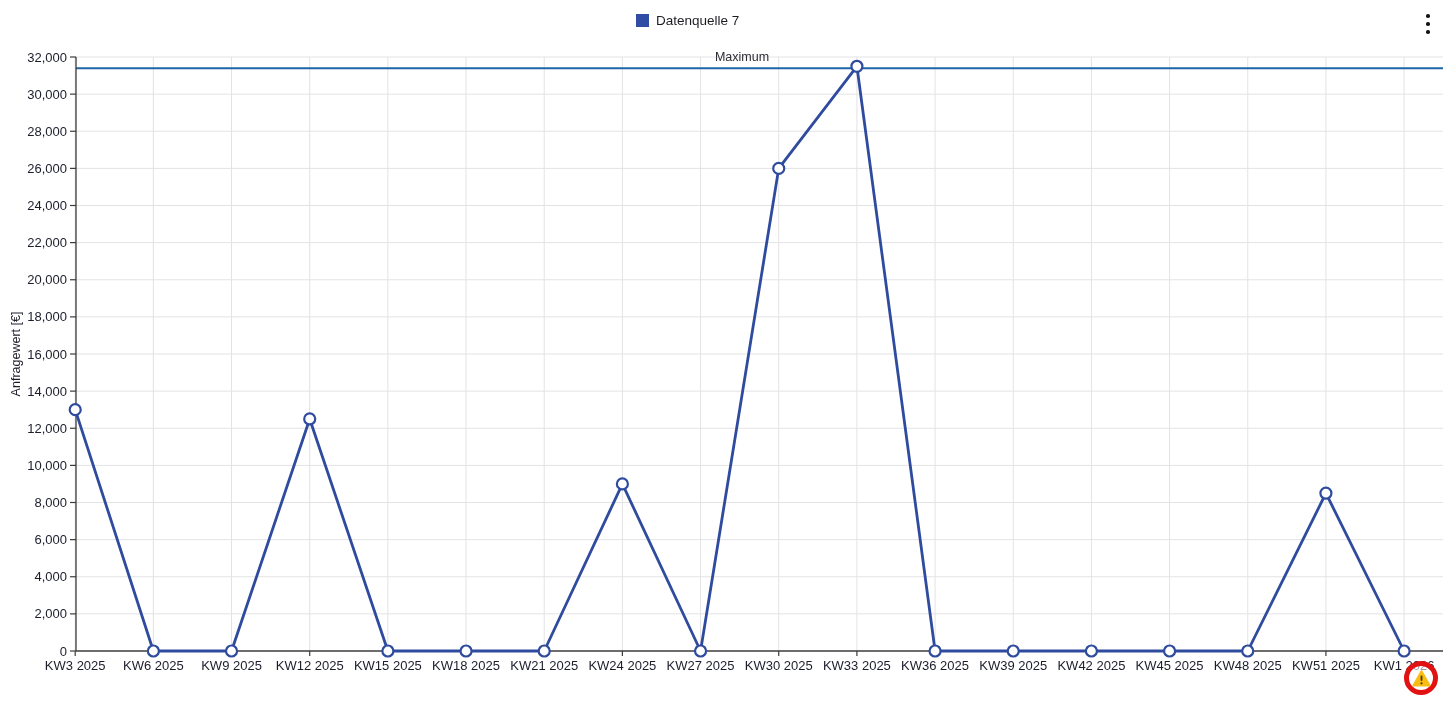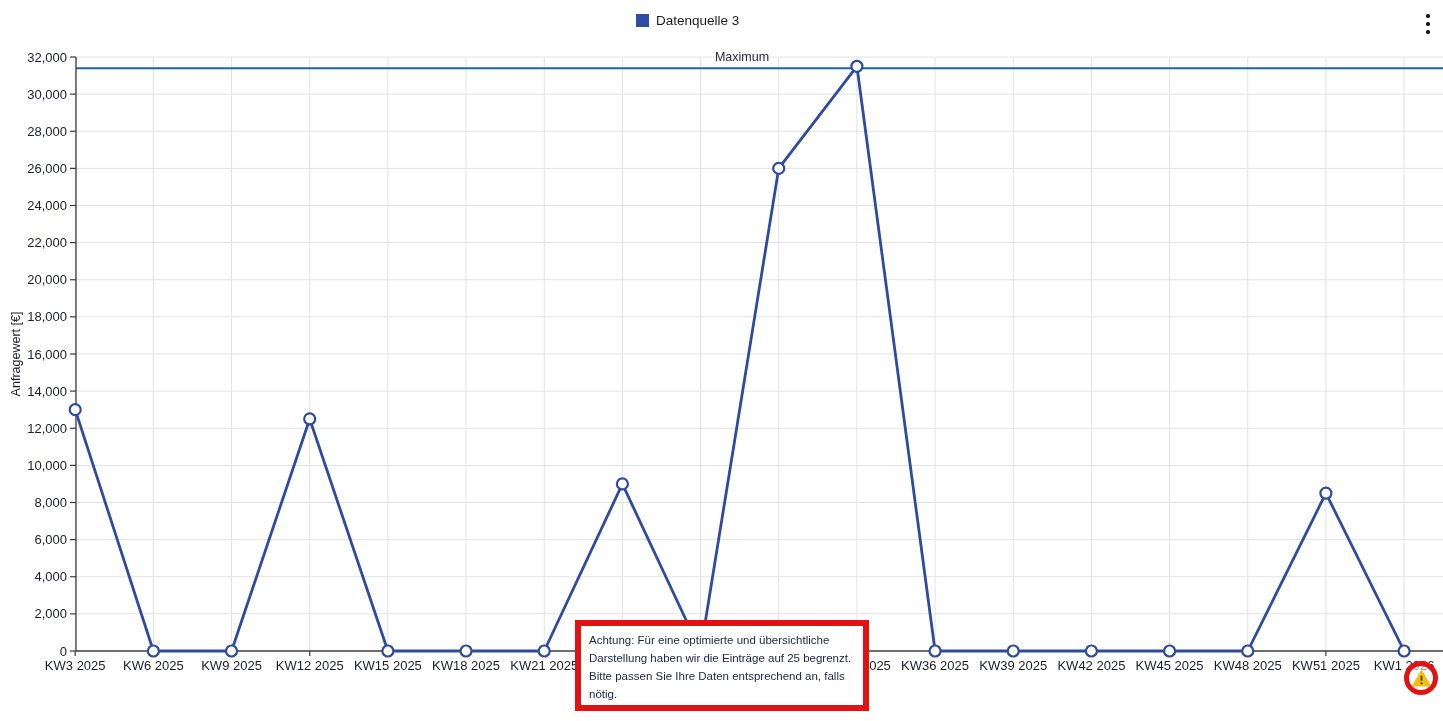--- a/index.html
+++ b/index.html
@@ -58,21 +58,21 @@
     cursor: pointer;
   }
 </style>
 </head>
 <body>
 
 <div id="stage">
 
   <div class="legend">
     <span class="legend-swatch" style="background: rgb(47, 77, 165);"></span>
-    <span class="legend-label">Datenquelle 3</span>
+    <span class="legend-label">Datenquelle 7</span>
   </div>
 
   <div class="kebab" title="">
     <i></i>
     <i></i>
     <i></i>
   </div>
 
   <div class="y-title">Anfragewert [€]</div>
 
@@ -199,21 +199,20 @@
       <circle cx="856.9000000000001" cy="66.28125" r="5.5" fill="#ffffff" stroke="#2e4b9e" stroke-width="2.2"></circle>
       <circle cx="935.07" cy="651" r="5.5" fill="#ffffff" stroke="#2e4b9e" stroke-width="2.2"></circle>
       <circle cx="1013.24" cy="651" r="5.5" fill="#ffffff" stroke="#2e4b9e" stroke-width="2.2"></circle>
       <circle cx="1091.41" cy="651" r="5.5" fill="#ffffff" stroke="#2e4b9e" stroke-width="2.2"></circle>
       <circle cx="1169.5800000000002" cy="651" r="5.5" fill="#ffffff" stroke="#2e4b9e" stroke-width="2.2"></circle>
       <circle cx="1247.75" cy="651" r="5.5" fill="#ffffff" stroke="#2e4b9e" stroke-width="2.2"></circle>
       <circle cx="1325.92" cy="493.21875" r="5.5" fill="#ffffff" stroke="#2e4b9e" stroke-width="2.2"></circle>
       <circle cx="1404.0900000000001" cy="651" r="5.5" fill="#ffffff" stroke="#2e4b9e" stroke-width="2.2"></circle>
     </svg>
 
-  <div class="warn-box" style="border-color: rgb(227, 18, 18);">Achtung: Für eine optimierte und übersichtliche Darstellung haben wir die Einträge auf 25 begrenzt. Bitte passen Sie Ihre Daten entsprechend an, falls nötig.</div>
 
   <div class="warn-ring" style="border-color: rgb(227, 18, 18);">
     <svg width="19" height="17" viewBox="0 0 19 17">
       <path id="warnTri" d="M9.5 1.2 L17.6 15.4 L1.4 15.4 Z" stroke-width="2" stroke-linejoin="round" fill="#f9bd15" stroke="#f9bd15"></path>
       <rect id="warnBar" x="8.6" y="5.6" width="1.8" height="5.4" rx="0.9" fill="#4a3b00"></rect>
       <circle id="warnDot" cx="9.5" cy="13.3" r="1.1" fill="#4a3b00"></circle>
     </svg>
   </div>
 
 </div>

